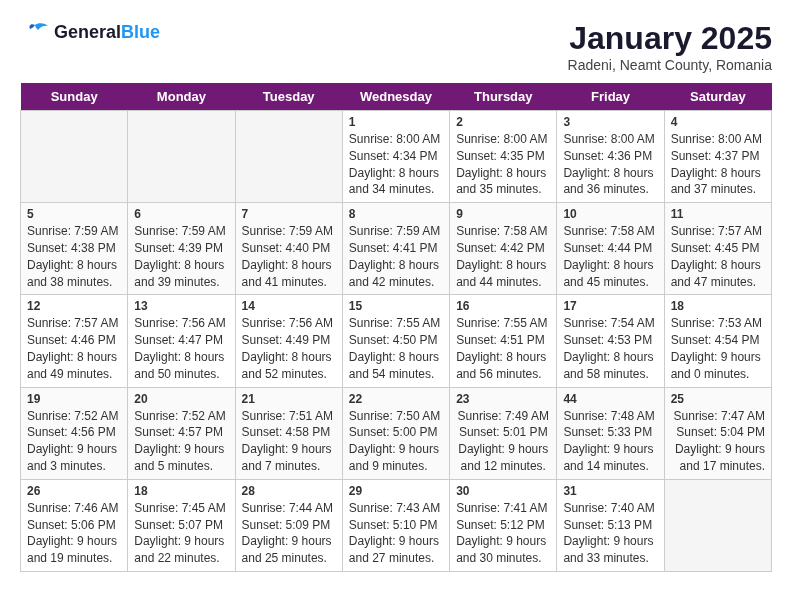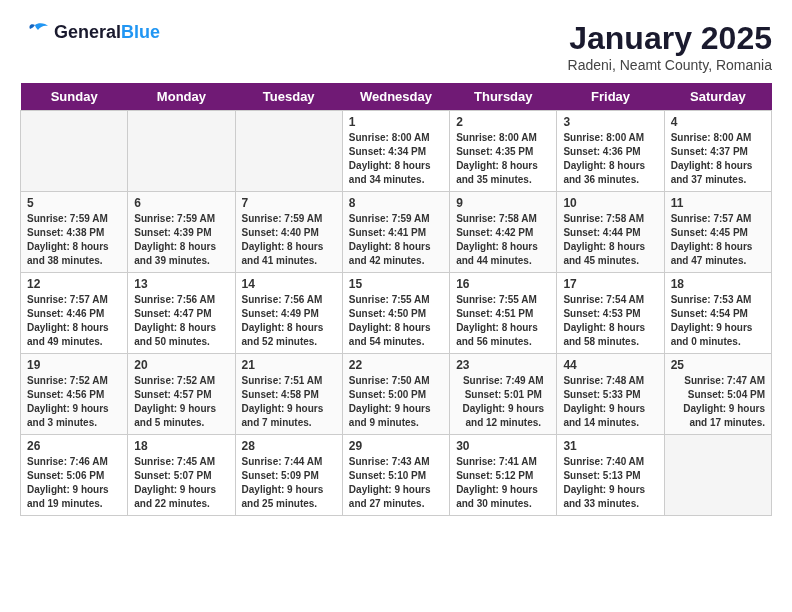--- a/index.html
+++ b/index.html
@@ -72,22 +72,21 @@
     td.empty {
       background: #f5f5f5;
     }
     .day-num {
       font-size: 12px;
       font-weight: bold;
       margin-bottom: 2px;
     }
     .day-info {
       line-height: 1.4;
-      font-size: 10px;
-      font-weight: bold;
+      font-size: 12px;
     }
     tr:nth-child(even) td:not(.empty) {
       background: #fafafa;
     }
   </style>
 </head>
 <body>
 
 <div class="header">
   <div class="logo">

